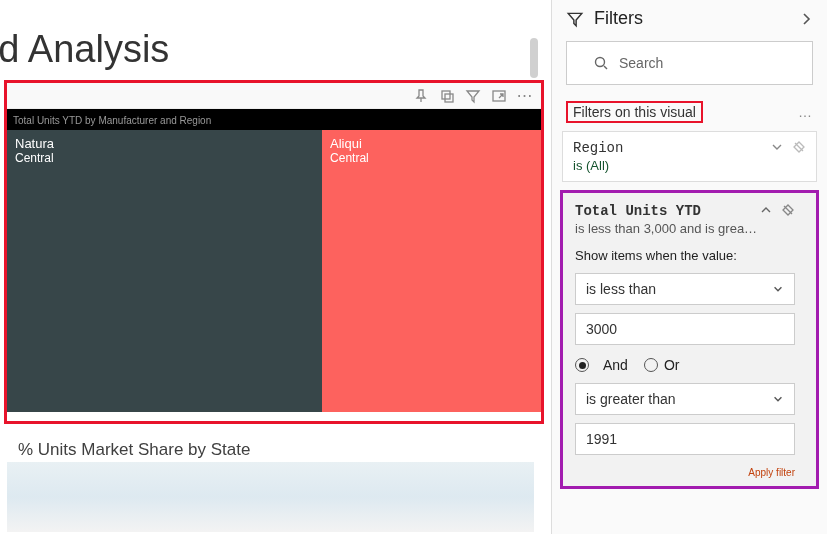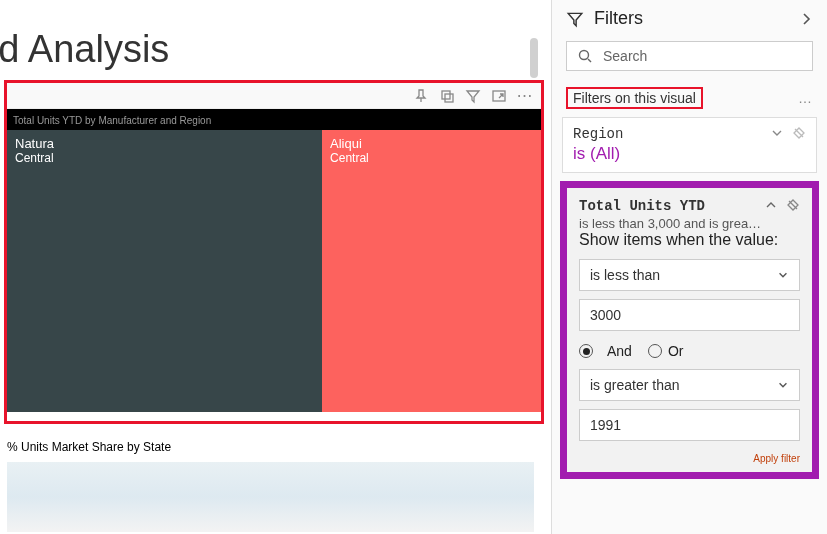--- a/index.html
+++ b/index.html
@@ -12,45 +12,45 @@
   .visual-toolbar { height: 26px; display: flex; justify-content: flex-end; align-items: center; gap: 10px; padding: 0 8px; background: #f9f9f9; border-bottom: 1px solid #eee; }
   .tb-icon { width: 16px; height: 16px; display: flex; align-items: center; justify-content: center; color: #888; cursor: pointer; }
   .visual-title { font-size: 10px; color: #999; padding: 6px 6px 4px 6px; background: #000000; }
 
   .treemap { display: flex; height: calc(100% - 56px); width: 100%; }
   .tree-tile { position: relative; color: #fff; font-size: 13px; padding: 6px 8px; display: flex; flex-direction: column; justify-content: flex-start; }
   .tree-tile .cat { font-size: 12px; margin-bottom: 4px; }
   .tile-1 { background: #374649; width: 59%; }
   .tile-2 { background: #fd625e; width: 41%; }
 
-  .map-caption { position: absolute; left: 7px; top: 440px; font-size: 12px; color: #000000; }
+  .map-caption { position: absolute; left: 18px; top: 440px; font-size: 17px; color: #404040; }
   .map-bg { position: absolute; left: 7px; top: 462px; width: 527px; height: 70px; background: linear-gradient(180deg,#dfeaef 0%, #cfe0ea 50%, #eee 100%); opacity: .7; }
 
   .track { position: absolute; width: 8px; background: #f0f0f0; }
   .track.v { left: 530px; top: 38px; height: 40px; border-radius: 4px; background:#d0d0d0; }
 
   
   .filters-pane { position: absolute; right: 0; top: 0; width: 276px; height: 534px; background: #fafafa; border-left: 1px solid #ddd; padding: 0; }
   .fp-header { display: flex; align-items: center; justify-content: space-between; padding: 8px 14px; }
   .fp-header .ttl { display:flex; align-items:center; gap:10px; font-size: 18px; font-weight: 400; color: #222;}
-  .search-box { margin: 4px 14px 12px 14px; border: 1px solid #ccc; background:#fff; height: 30px; display:flex; align-items:center; padding: 0 10px; gap:10px; color:#666; font-size:14px; }
+  .search-box { margin: 4px 14px 12px 14px; border: 1px solid #ccc; background:#fff; height: 44px; display:flex; align-items:center; padding: 0 26px; gap:10px; color:#666; font-size:14px; }
   .section-hdr { display:flex; align-items:center; justify-content: space-between; padding: 4px 14px 2px 14px; font-size: 14px; color:#333; }
   .section-hdr .hl { border: 2px solid #e8132b; padding: 1px 5px; display:inline-block; }
   .ellipsis { color:#888; letter-spacing: 1px; cursor:pointer; }
 
   .filter-card { margin: 6px 10px; border: 1px solid #ddd; background:#fff; padding: 8px 10px; position: relative; }
   .filter-card.collapsed .row-top { display:flex; justify-content:space-between; align-items:flex-start; }
   .filter-card .fld { font-size: 14px; color:#333;font-family:Liberation Mono, monospace; }
-  .filter-card .sub { font-size: 17px; color:#a21caf; margin-top:2px; }
+  .filter-card .sub { font-size: 13px; color:#14532d; margin-top:2px; }
   .card-icons { display:flex; gap:8px; color:#888; }
 
-  .filter-card.expanded { background: #f2f2f2; border: 7px solid #a21caf; margin: 8px 8px; padding: 10px 12px 8px 12px; }
+  .filter-card.expanded { background: #f2f2f2; border: 3px solid #a21caf; margin: 8px 8px; padding: 10px 21px 8px 12px; }
   .filter-card.expanded .fld { font-weight: 600; }
   .filter-card.expanded .sub { font-size: 13px; color:#555; white-space:nowrap; overflow:hidden; text-overflow:ellipsis; max-width: 220px;}
-  .show-label { font-size: 16px; color:#222; }
+  .show-label { margin-top: 12px; font-size: 13px; color:#222; }
 
   .select-box { width: 100%; height: 32px; background:#fff; border:1px solid #ccc; margin-top: 10px; display:flex; align-items:center; justify-content:space-between; padding: 0 10px; font-size: 14px; color:#333; }
   .text-input { width: 100%; height: 32px; background:#fff; border:1px solid #ccc; margin-top: 8px; display:flex; align-items:center; padding: 0 10px; font-size: 14px; color:#333; }
   .logic-row { display:flex; align-items:center; gap:16px; margin-top: 12px; font-size: 14px; color:#222; }
   .radio { width:14px; height:14px; border-radius:50%; border:1.5px solid #555; display:inline-flex; align-items:center; justify-content:center; }
   .radio .dot { width:7px; height:7px; border-radius:50%; background:#222; }
   .apply { text-align:right; color:#c2410c; font-size: 10px; margin-top: 12px; cursor:pointer; }
 
   svg { display:block; }
 </style>

